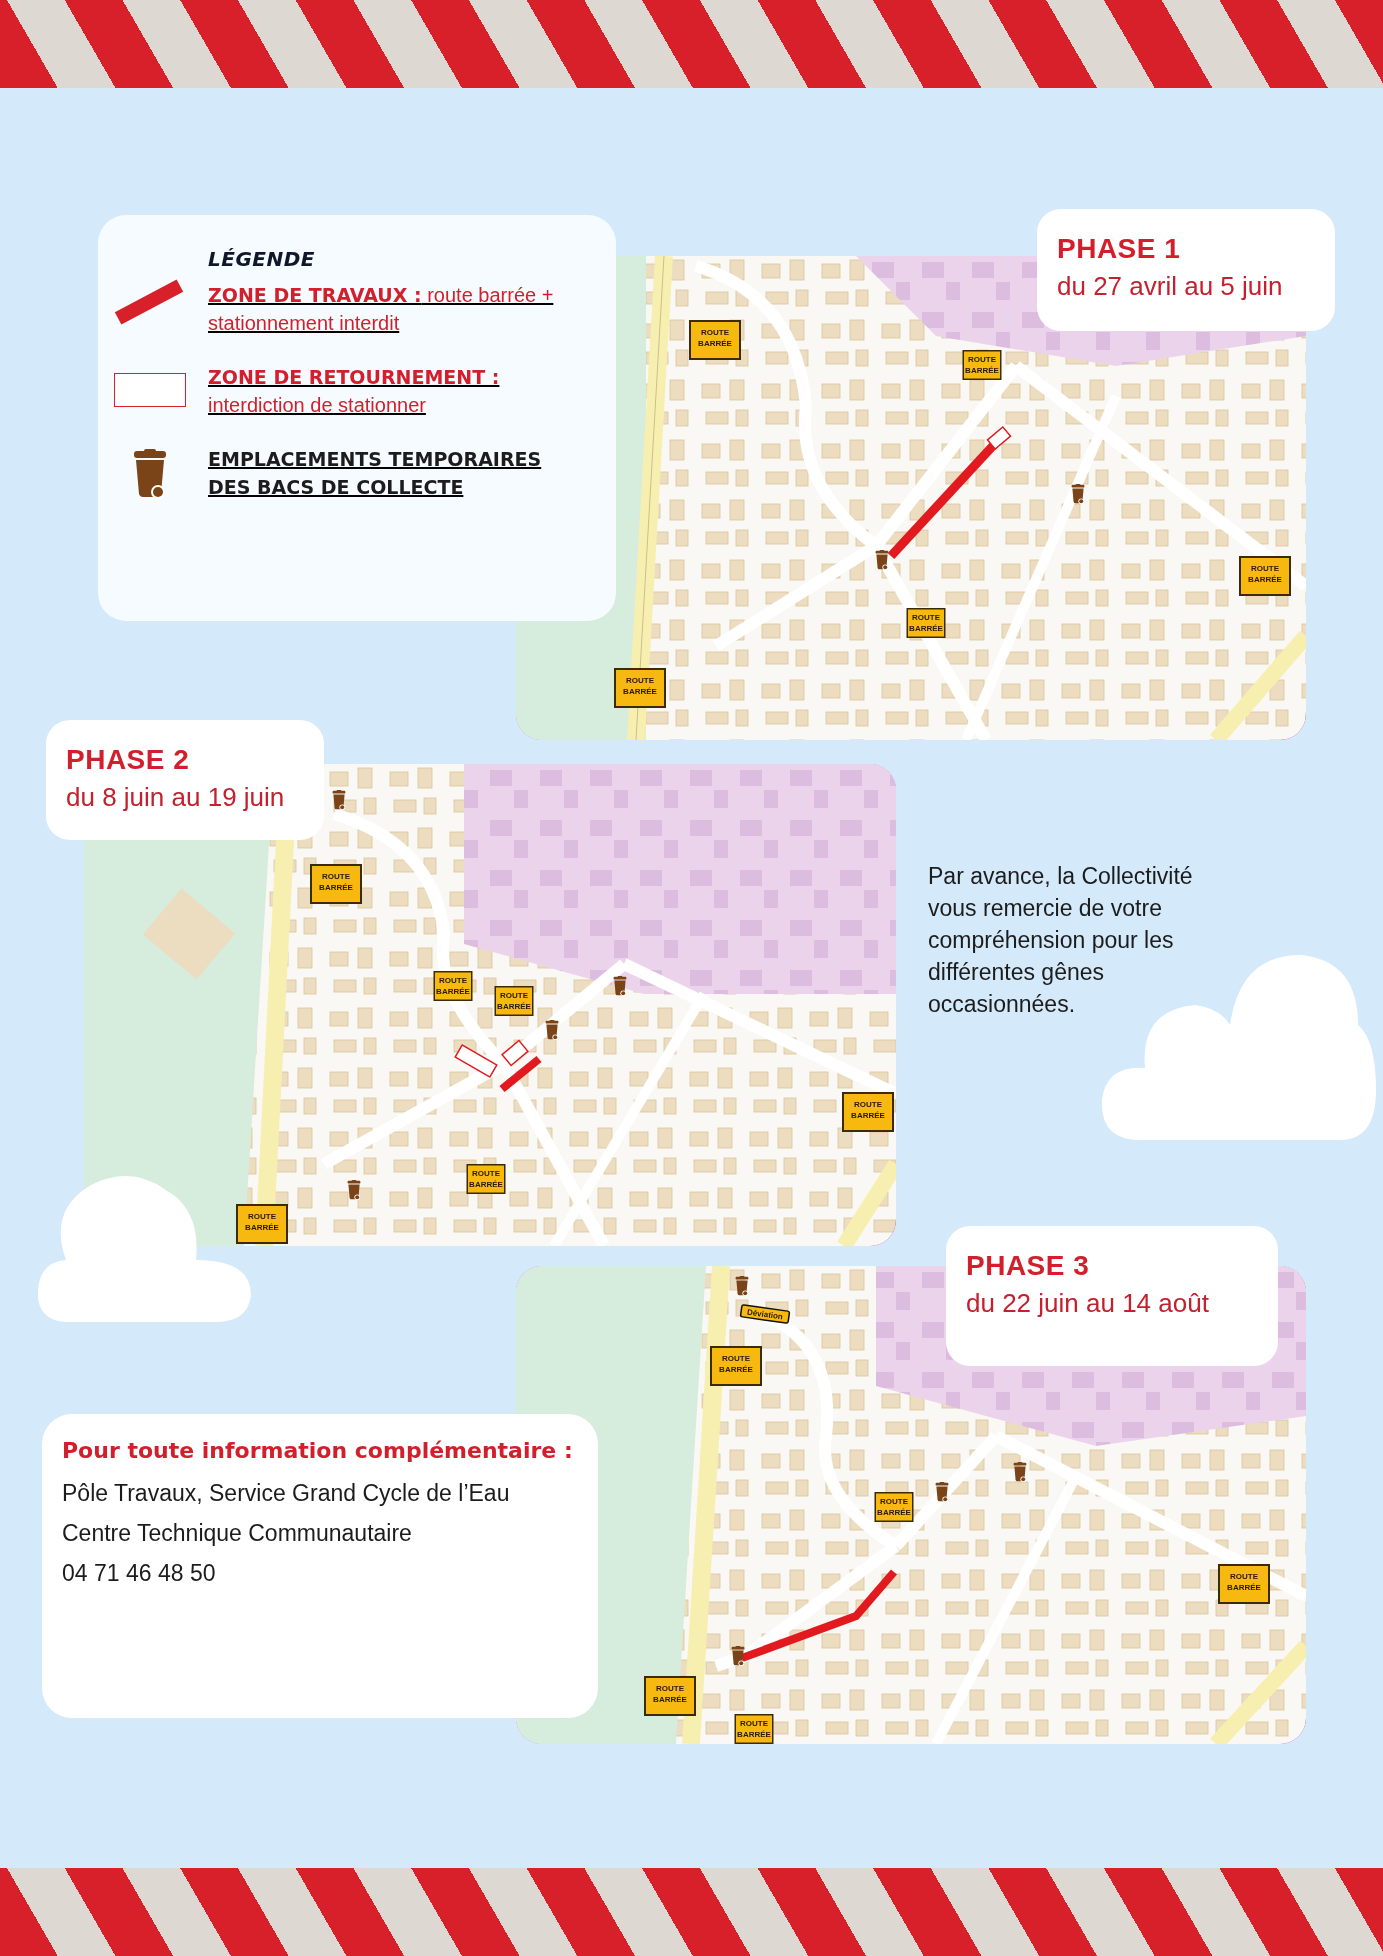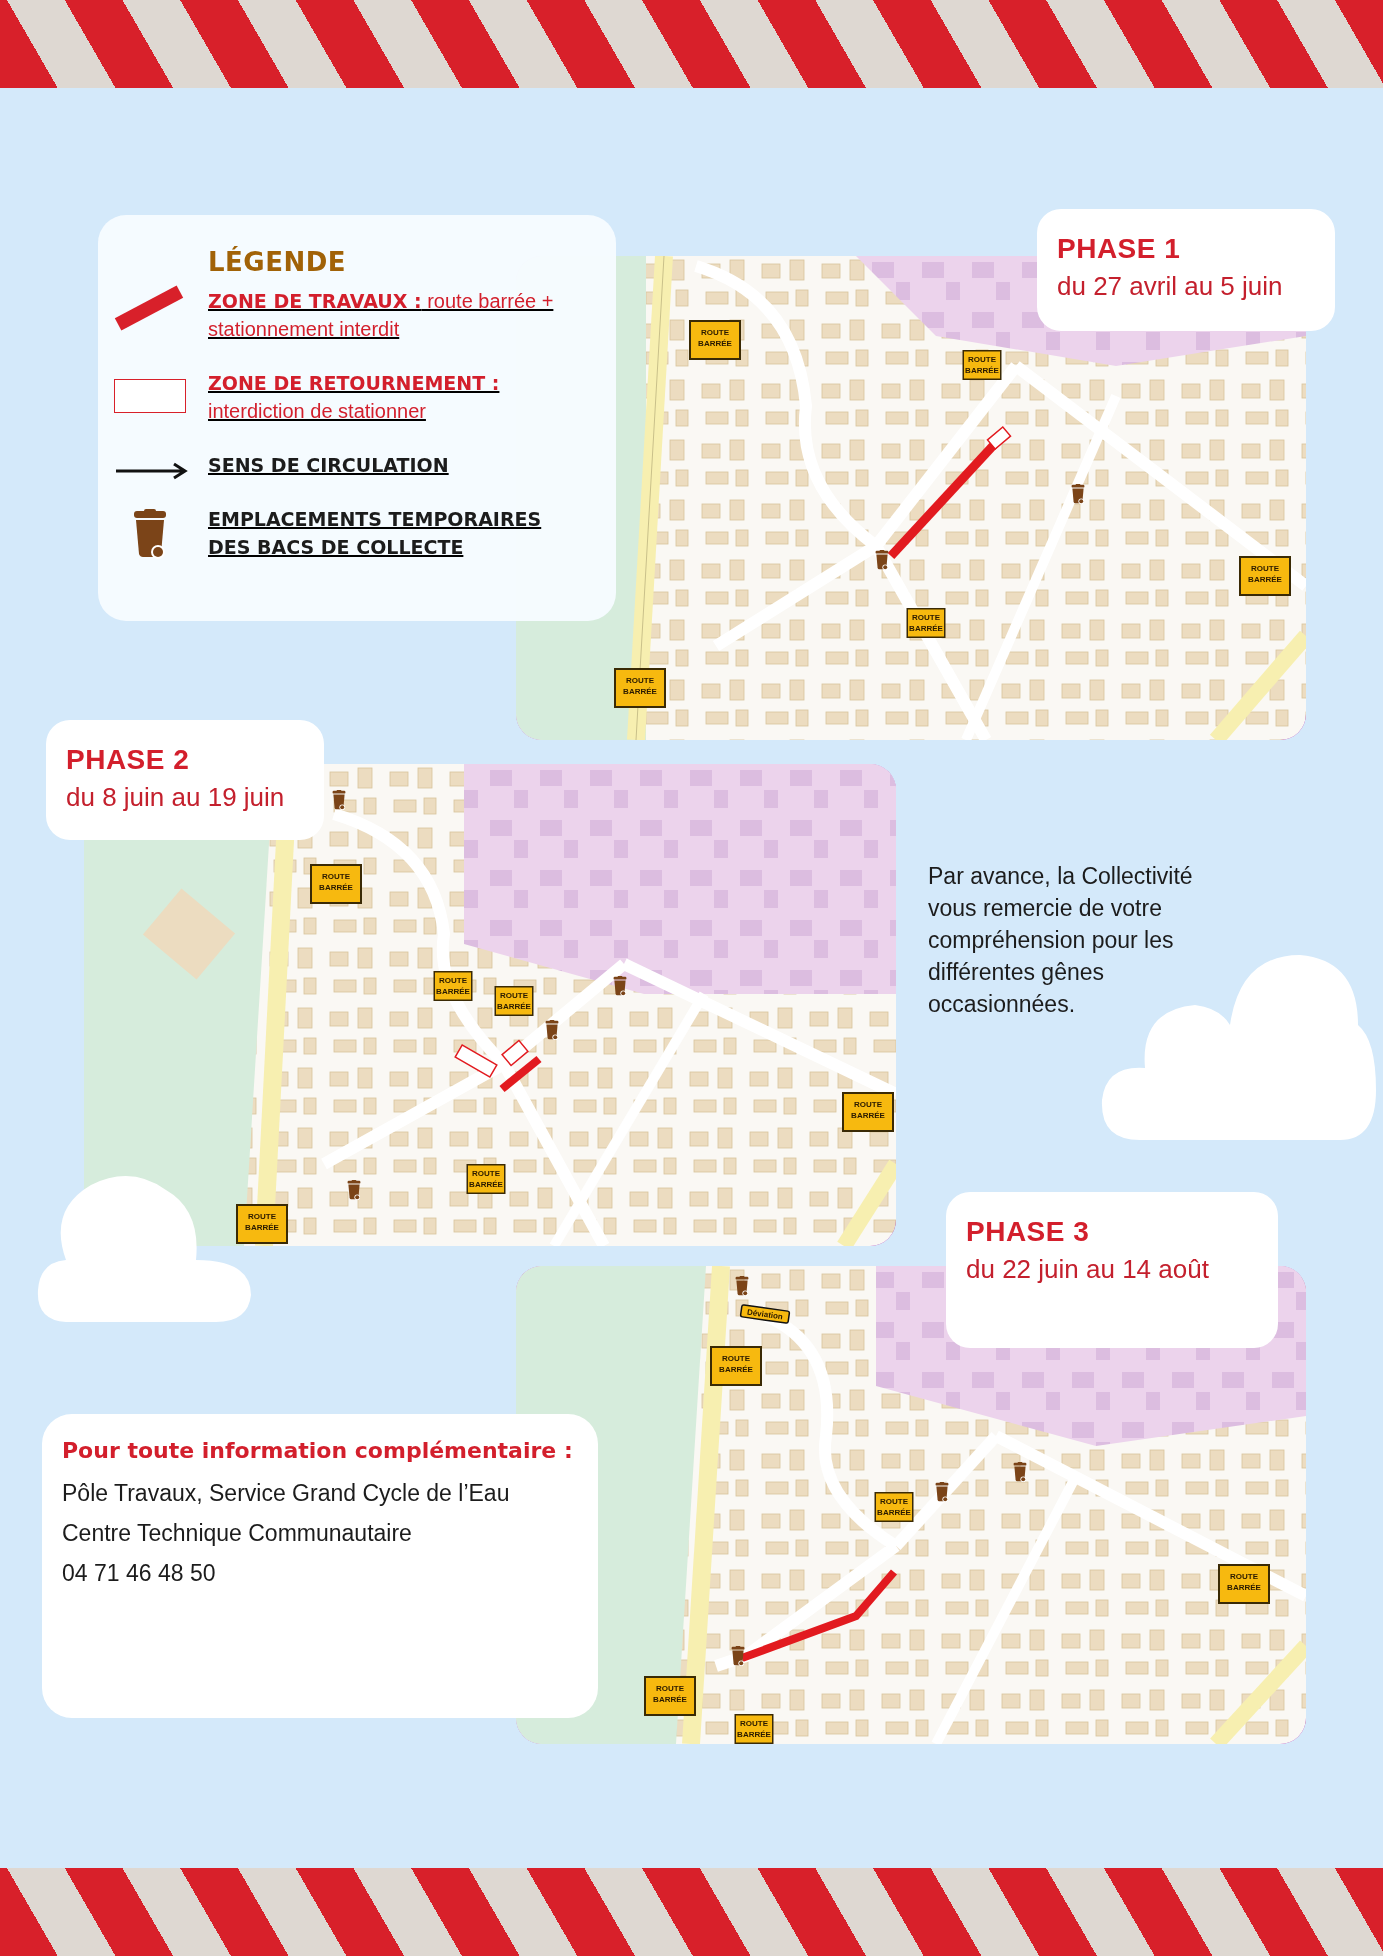--- a/index.html
+++ b/index.html
@@ -20,22 +20,23 @@
   .card {
     position: absolute; background: #ffffff; border-radius: 28px;
   }
   .legend {
     left: 98px; top: 215px; width: 518px; height: 406px;
     background: rgba(246,251,255,0.96);
     padding: 32px 0 0 110px;
   }
   .legend h2 {
     font-family: "DejaVu Sans", sans-serif; font-weight: bold;
-    font-size: 26px; color: #a16207; letter-spacing: 0.5px;
+    font-size: 20px; color: #0f172a; letter-spacing: 0.5px;
     margin-bottom: 10px;
+    font-style: italic;
   }
   .legend .row { position: relative; margin-bottom: 26px; font-size: 20px; line-height: 28px; text-decoration: underline; }
   .legend .row .sym { position: absolute; left: -94px; }
   .legend .red { color: #d31f2c; }
   .legend .strong { font-family: "DejaVu Sans", sans-serif; font-weight: bold; font-size: 19px; }
   .legend .dark { color: #1c1c1c; }
   .sym-bar { top: 14px; width: 70px; height: 14px; background: #d8202a; transform: rotate(-28deg); }
   .sym-box { top: 10px; width: 72px; height: 34px; border: 1.5px solid #d8202a; background: #fff; }
   .sym-arrow { top: 10px; }
   .sym-bin { top: 4px; left: -78px !important; }
@@ -140,26 +141,20 @@
   <h2>LÉGENDE</h2>
   <div class="row">
     <span class="sym sym-bar"></span>
     <span class="red strong">ZONE DE TRAVAUX :</span><span class="red"> route barrée +</span><br>
     <span class="red">stationnement interdit</span>
   </div>
   <div class="row">
     <span class="sym sym-box"></span>
     <span class="red strong">ZONE DE RETOURNEMENT :</span><br>
     <span class="red">interdiction de stationner</span>
-  </div>
-  <div class="row">
-    <svg class="sym sym-arrow" width="74" height="20" viewBox="0 0 74 20">
-        <path d="M2 10 H70 M60 3 L71 10 L60 17" stroke="#111" stroke-width="3" fill="none"></path>
-      </svg>
-    <span class="dark strong">SENS DE CIRCULATION</span>
   </div>
   <div class="row">
     <svg class="sym sym-bin" width="40" height="50">
         <use href="#bin" width="40" height="50"></use>
       </svg>
     <span class="dark strong">EMPLACEMENTS TEMPORAIRES</span><br>
     <span class="dark strong">DES BACS DE COLLECTE</span>
   </div>
 </div>
 
@@ -259,21 +254,21 @@
     <text x="378" y="249" font-size="8" font-weight="bold" text-anchor="middle" fill="#2a1a00">BARRÉE</text>
     <text x="154" y="425" font-size="8" font-weight="bold" text-anchor="middle" fill="#2a1a00">ROUTE</text>
     <text x="154" y="436" font-size="8" font-weight="bold" text-anchor="middle" fill="#2a1a00">BARRÉE</text>
     <text x="238" y="460" font-size="8" font-weight="bold" text-anchor="middle" fill="#2a1a00">ROUTE</text>
     <text x="238" y="471" font-size="8" font-weight="bold" text-anchor="middle" fill="#2a1a00">BARRÉE</text>
     <text x="728" y="313" font-size="8" font-weight="bold" text-anchor="middle" fill="#2a1a00">ROUTE</text>
     <text x="728" y="324" font-size="8" font-weight="bold" text-anchor="middle" fill="#2a1a00">BARRÉE</text>
   </svg>
 </div>
 
-<div class="phase-badge" style="left:946px;top:1192px;width:332px;height:156px;">
+<div class="phase-badge" style="left:946px;top:1226px;width:332px;height:140px;">
   <div class="ptitle">PHASE 3</div>
   <div class="pdate">du 22 juin au 14 août</div>
 </div>
 
 <div class="card info">
   <div class="ih">Pour toute information complémentaire :</div>
   <div class="il">Pôle Travaux, Service Grand Cycle de l’Eau</div>
   <div class="il">Centre Technique Communautaire</div>
   <div class="il">04 71 46 48 50</div>
 </div>

